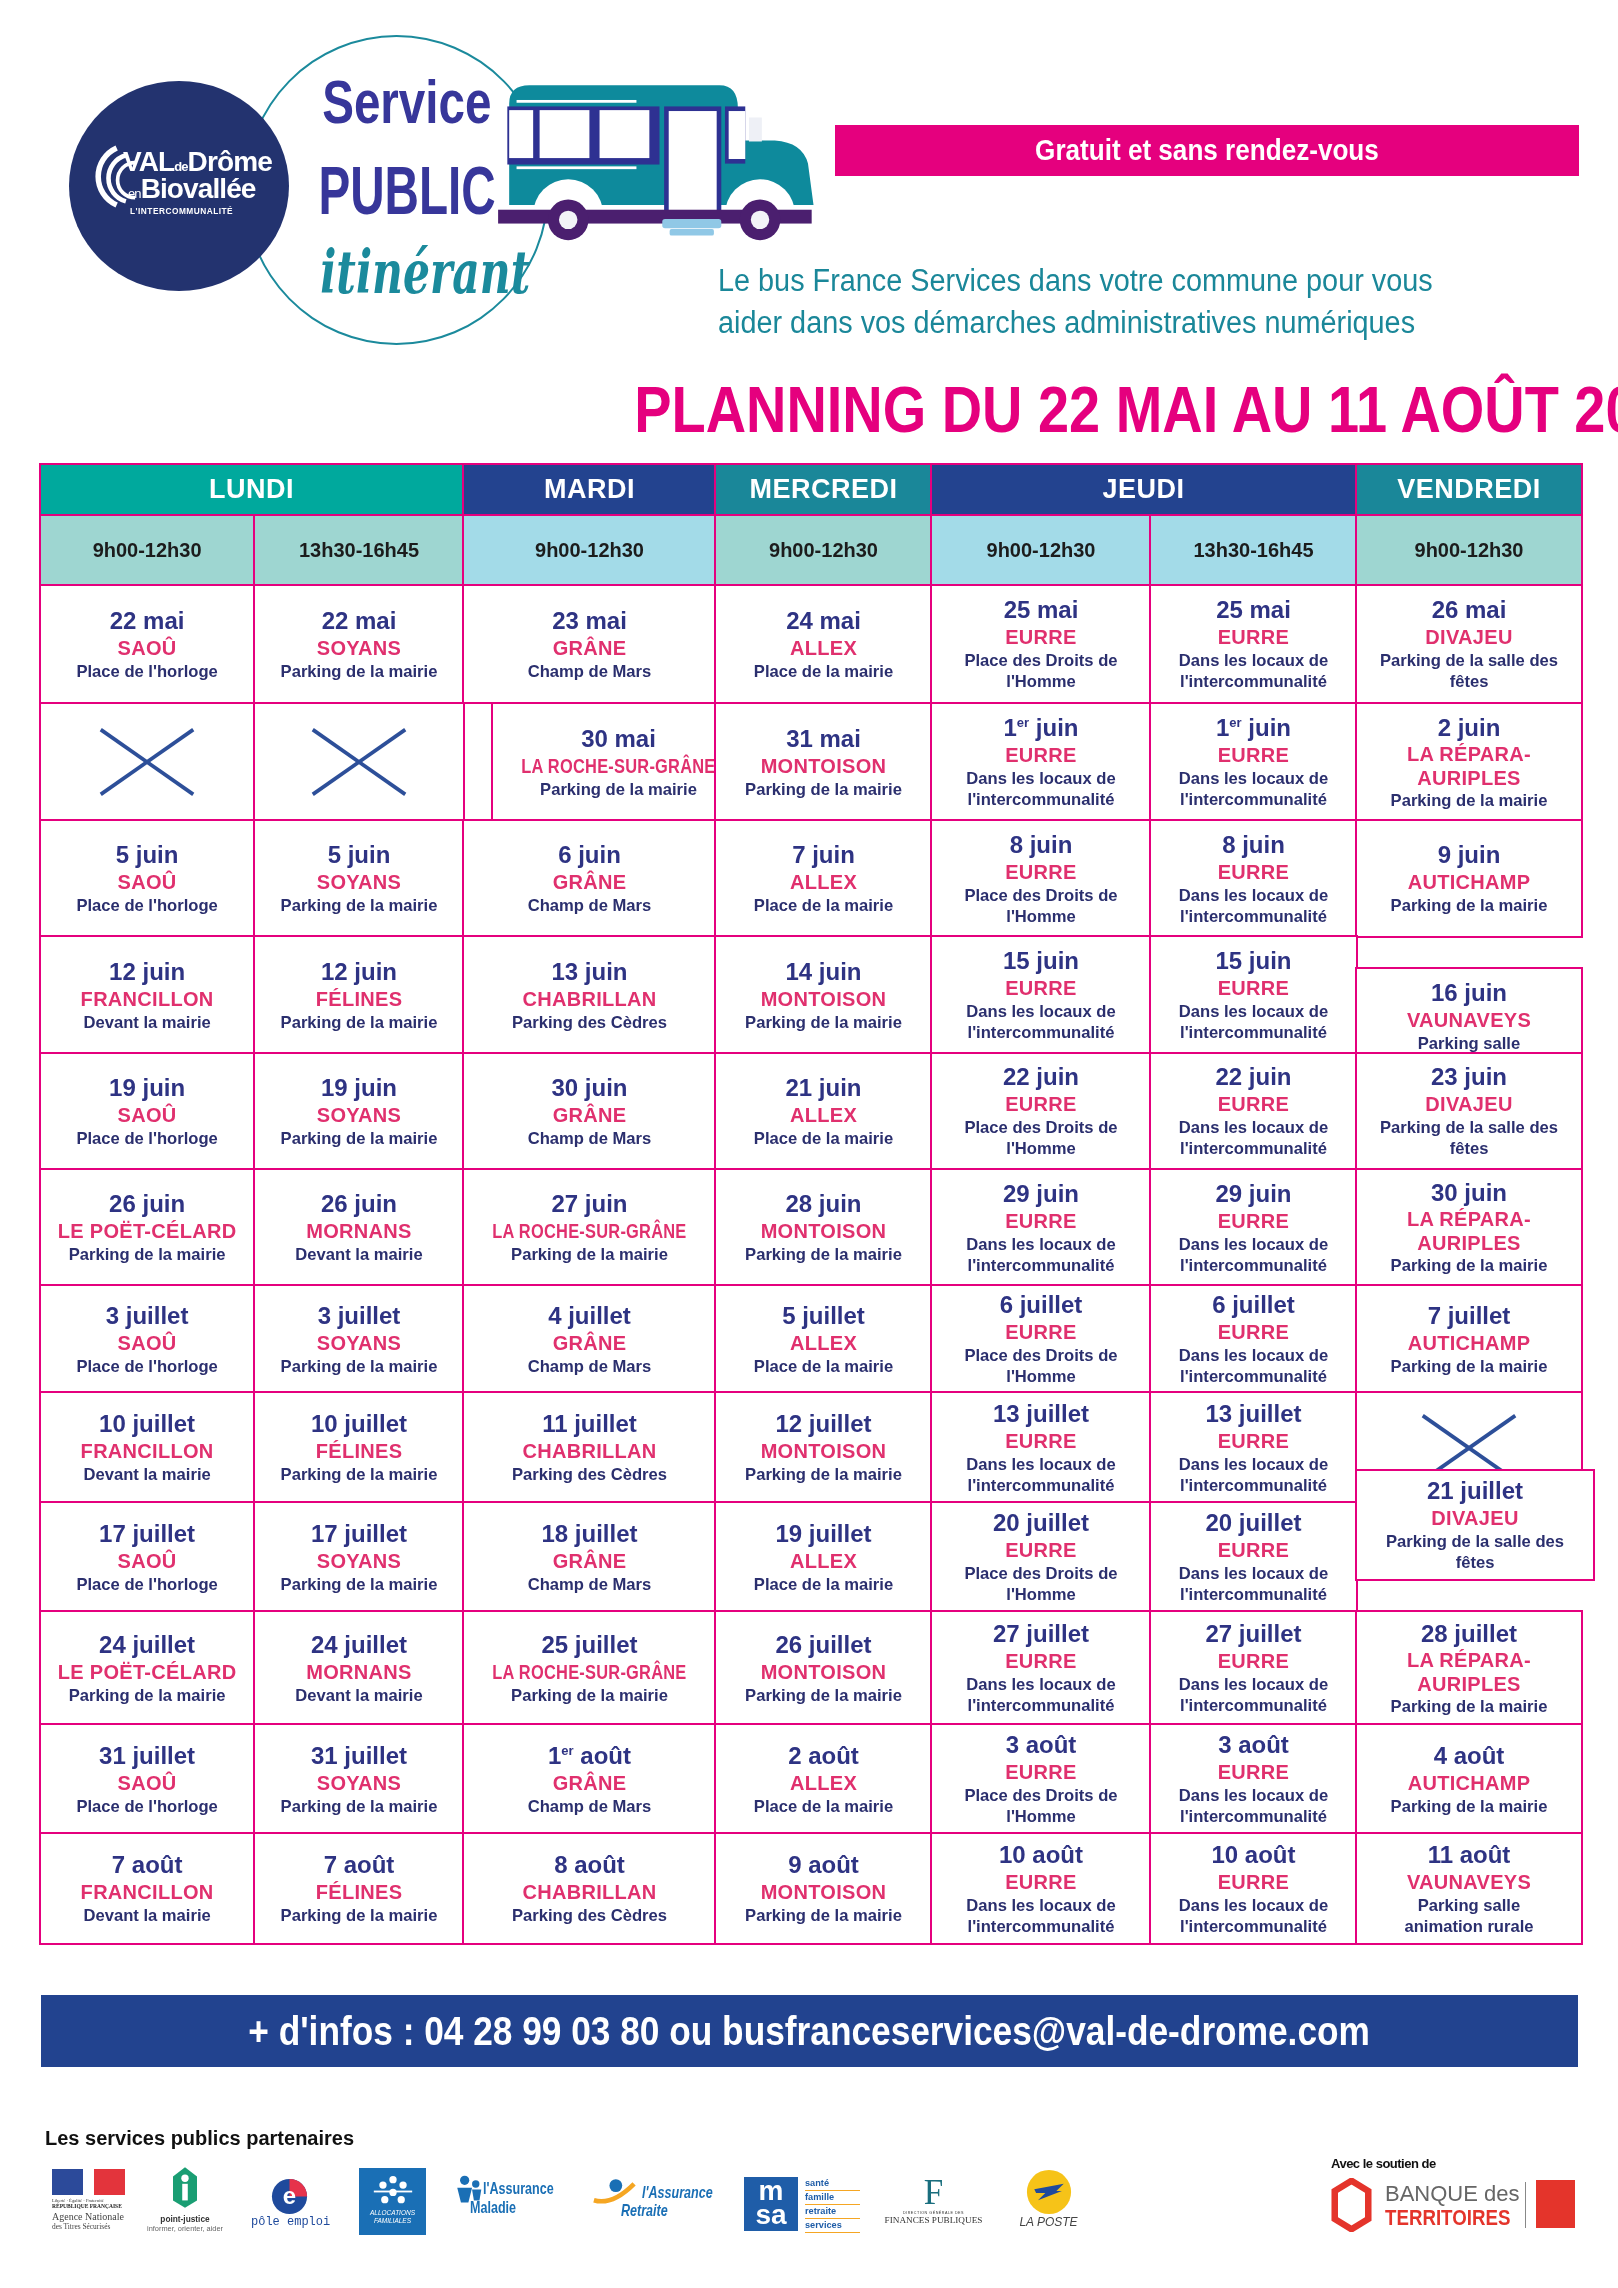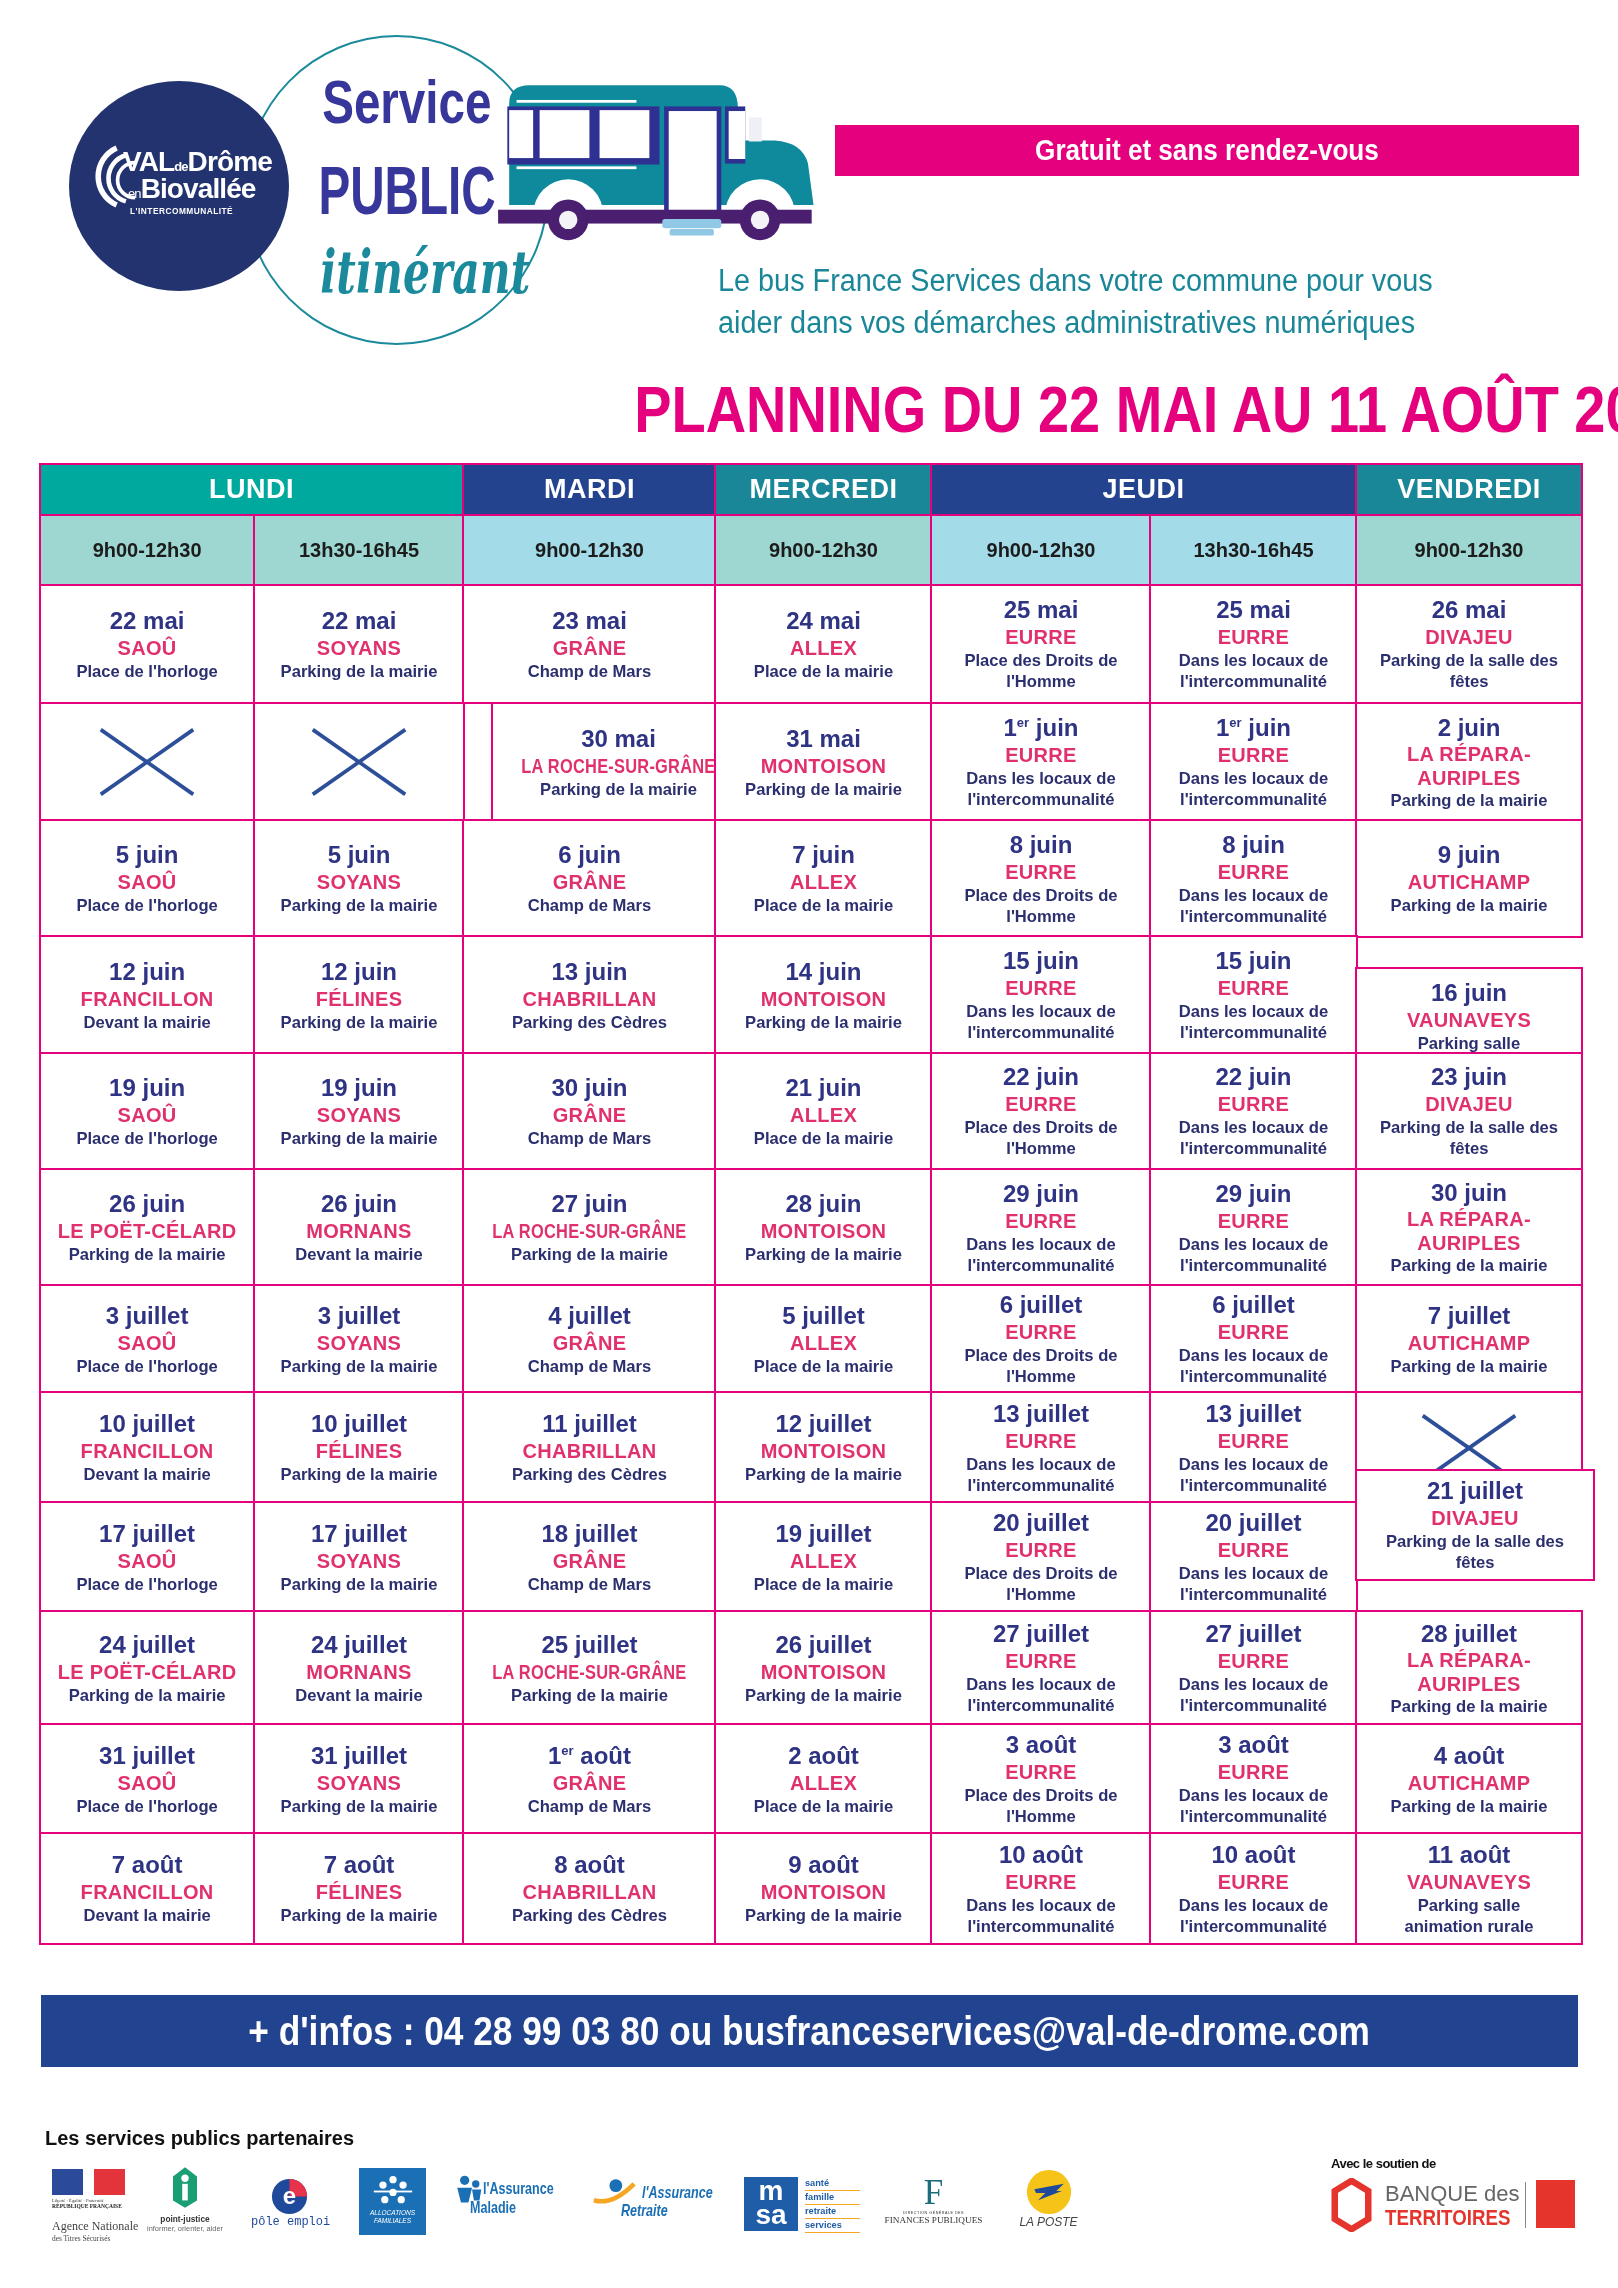--- a/index.html
+++ b/index.html
@@ -584,21 +584,21 @@
 <div class="partners-label">Les services publics partenaires</div>
 
 <div class="logo" style="left:52px;top:2169px;width:74px;height:69px;">
   <div style="display:flex;height:26px;">
     <div style="width:31px;background:#2c4a9a;"></div>
     <div style="width:11px;background:#fff;"></div>
     <div style="width:31px;background:#e3343c;"></div>
   </div>
   <div style="font-family:'Liberation Serif',serif;font-size:4.6px;color:#333;margin-top:2.8px;">Liberté · Égalité · Fraternité</div>
   <div style="font-family:'Liberation Serif',serif;font-size:5.5px;font-weight:bold;color:#222;">RÉPUBLIQUE FRANÇAISE</div>
-  <div style="font-family:'Liberation Serif',serif;font-size:12px;color:#444;margin-top:10px;white-space:nowrap;">Agence Nationale</div>
+  <div style="font-family:'Liberation Serif',serif;font-size:10px;color:#444;margin-top:2px;white-space:nowrap;">Agence Nationale</div>
   <div style="font-family:'Liberation Serif',serif;font-size:7.4px;color:#444;white-space:nowrap;">des Titres Sécurisés</div>
 </div>
 
 <div class="logo" style="left:138px;top:2167px;width:94px;height:72px;text-align:center;">
   <svg width="24" height="41" viewBox="0 0 26 44" style="display:block;margin:0 auto;">
     <path d="M13 0 L26 10 L26 36 L13 44 L0 36 L0 10 Z" fill="#1a9e73"></path>
     <circle cx="13" cy="12" r="4" fill="#fff"></circle>
     <rect x="10" y="18" width="6" height="18" fill="#fff"></rect>
   </svg>
   <div style="font-size:8.3px;font-weight:bold;color:#333;margin-top:5.5px;">point-justice</div>

